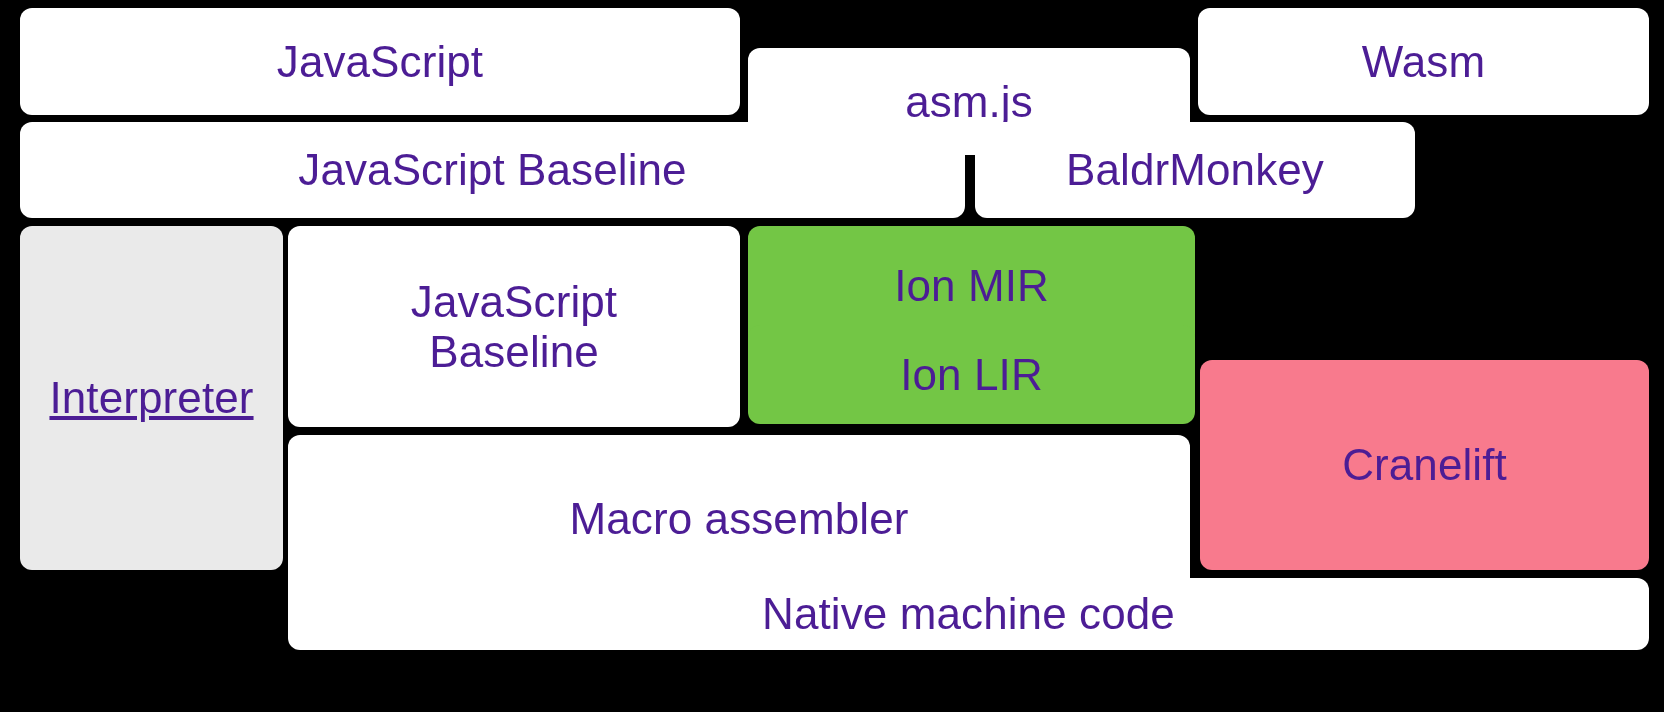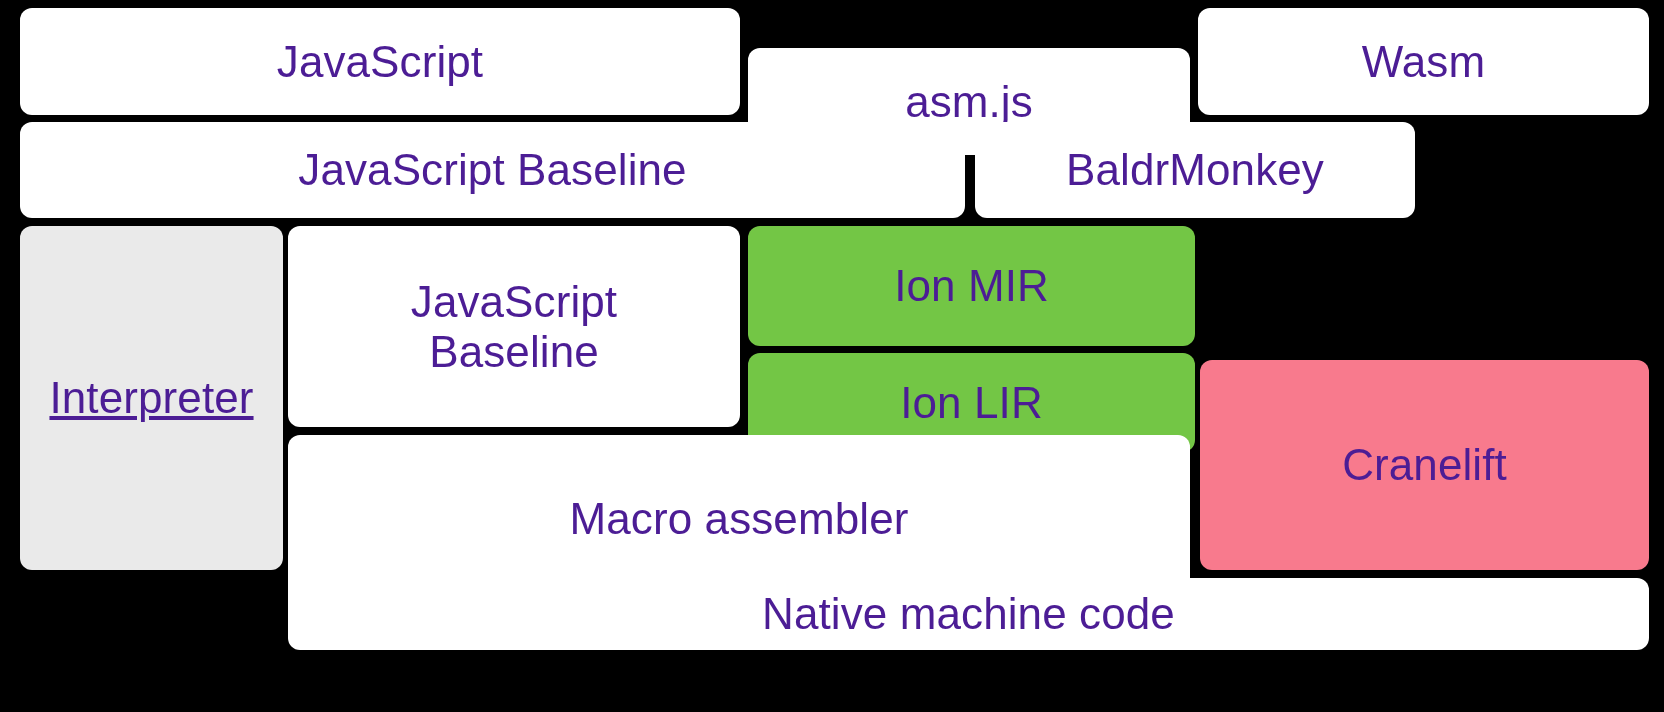--- a/index.html
+++ b/index.html
@@ -46,17 +46,17 @@
 <div id="canvas" style="background: rgb(0, 0, 0);">
     <div class="node fill-white" style="left: 20px; top: 8px; width: 720px; height: 107px;">JavaScript</div>
     <div class="node fill-white" style="left: 748px; top: 8px; width: 442px; height: 107px; margin-top: 40px;">asm.js</div>
     <div class="node fill-white" style="left: 1198px; top: 8px; width: 451px; height: 107px;">Wasm</div>
     <div class="node fill-white" style="left: 20px; top: 122px; width: 945px; height: 96px;">JavaScript Baseline</div>
     <div class="node fill-white" style="left: 975px; top: 122px; width: 440px; height: 96px;">BaldrMonkey</div>
     <div class="node fill-gray" style="left: 20px; top: 226px; width: 263px; height: 344px;">Interpreter</div>
     <div class="node fill-white" style="left: 288px; top: 226px; width: 452px; height: 201px;">JavaScript
 Baseline</div>
     <div class="node fill-green" style="left: 748px; top: 226px; width: 447px; height: 120px; text-align: center;">Ion MIR</div>
-    <div class="node fill-green" style="left: 748px; top: 325px; width: 447px; height: 99px; margin-top: 28px;">Ion LIR</div>
+    <div class="node fill-green" style="left: 748px; top: 325px; width: 447px; height: 99px;">Ion LIR</div>
     <div class="node fill-pink" style="left: 1200px; top: 360px; width: 449px; height: 210px;">Cranelift</div>
     <div class="node fill-white" style="left: 288px; top: 435px; width: 902px; height: 168px;">Macro assembler</div>
     <div class="node fill-white" style="left: 288px; top: 578px; width: 1361px; height: 72px;">Native machine code</div>
   </div>
 
 </body></html>

